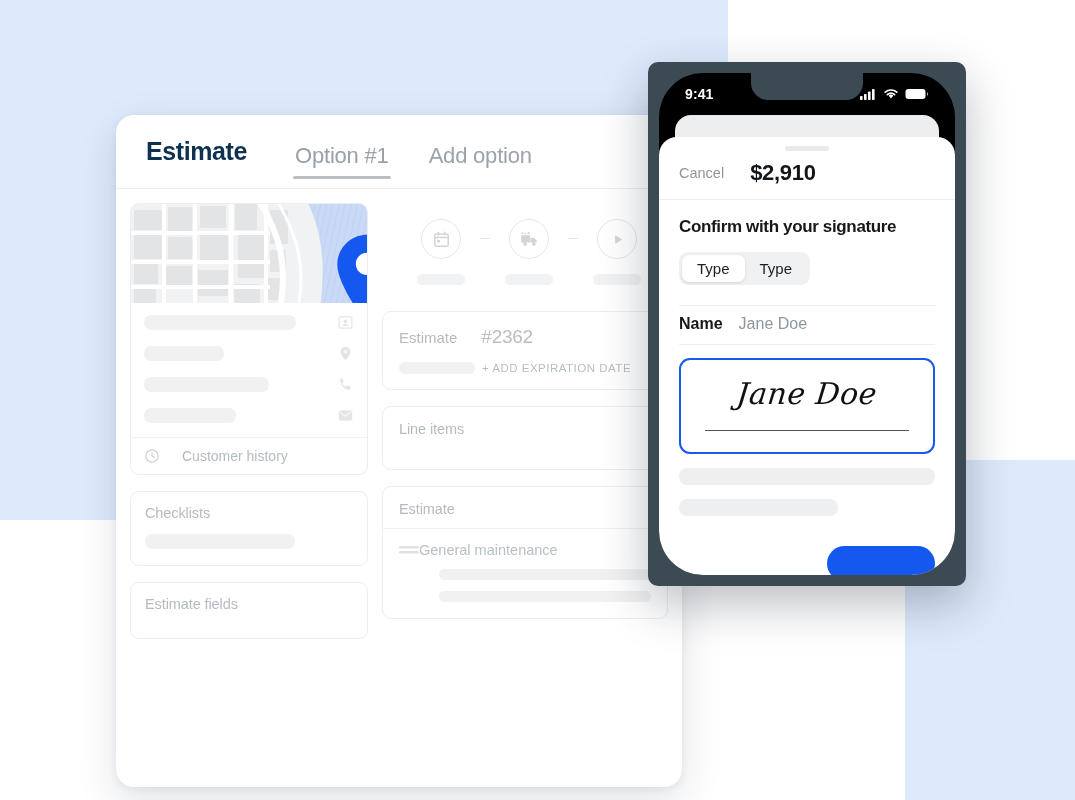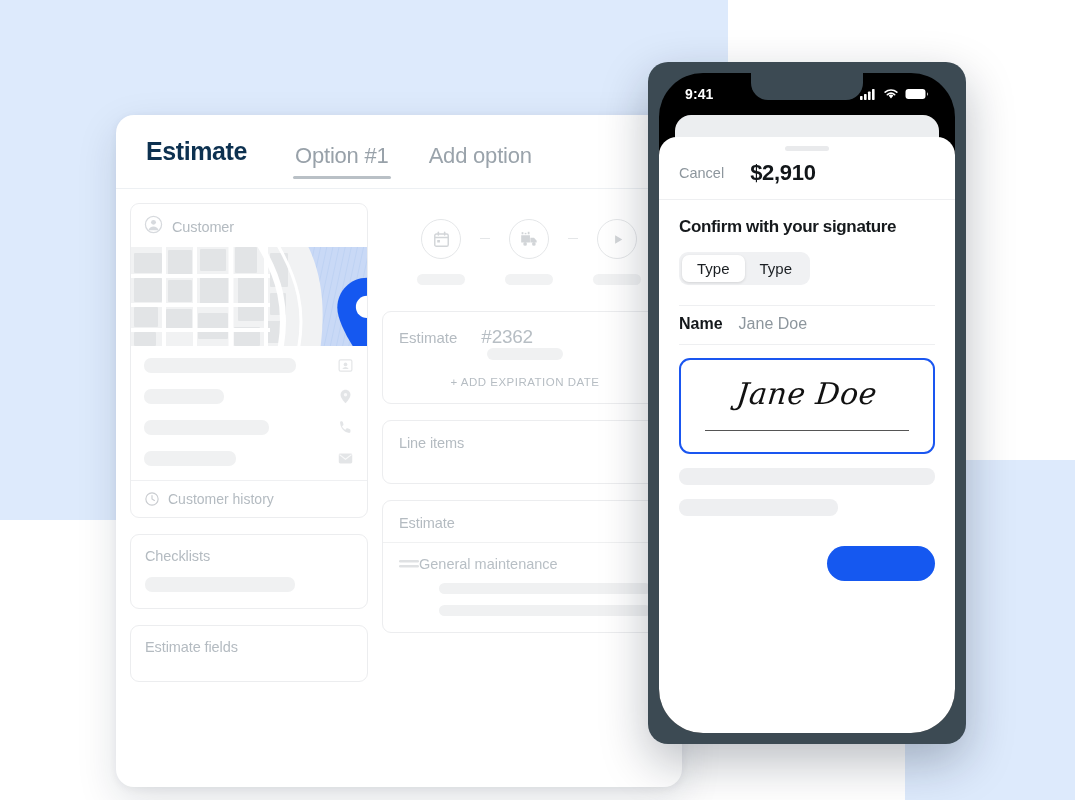--- a/index.html
+++ b/index.html
@@ -56,21 +56,21 @@
   
   .cust-head{display:flex;align-items:center;gap:9px;padding:11px 13px 9px;}
   .map{height:99px;position:relative;background:#f3f4f5;overflow:hidden;}
   .map svg{display:block;width:100%;height:100%;}
   .skel{background:#f0f1f2;border-radius:7px;height:13px;}
   .rows{padding:11px 13px 9px;}
   .rowline{display:flex;align-items:center;justify-content:space-between;margin-bottom:14px;}
   .rowline:last-child{margin-bottom:4px;}
   .rowline .ic{width:17px;height:17px;flex:none;opacity:.5;}
   .hist{
-    border-top:1px solid #eff0f2;display:flex;align-items:center;gap:8px;
+    border-top:1px solid #eff0f2;display:flex;align-items:center;gap:22px;
     padding:10px 13px;
   }
   .hist-label{font-size:14px;color:#b4bbc1;}
 
   .pad{padding:13px 14px 16px;}
   .pad .skel{margin-top:13px;}
 
   
   .steps{display:flex;align-items:flex-start;padding:16px 4px 4px 20px;}
   .step{width:78px;flex:none;display:flex;flex-direction:column;align-items:center;}
@@ -78,36 +78,36 @@
     width:38px;height:38px;border-radius:50%;border:1.4px solid #e4e6e8;
     display:flex;align-items:center;justify-content:center;background:#fff;
   }
   .step-bar{width:48px;height:11px;border-radius:6px;background:#f1f2f3;margin-top:15px;}
   .connector{height:1.4px;background:#e4e6e8;flex:1;margin-top:19px;min-width:10px;}
 
   .est-card{padding:14px 16px 15px;}
   .est-row1{display:flex;align-items:baseline;gap:24px;}
   .est-word{font-size:15px;color:#b4bbc1;}
   .est-num{font-size:19px;color:#b7bec4;letter-spacing:-.3px;}
-  .est-row2{display:flex;align-items:center;gap:16px;margin-top:0;flex-direction:column;}
+  .est-row2{display:flex;align-items:center;gap:7px;margin-top:14px;}
   .est-row2 .skel{width:76px;height:12px;}
   .est-add{font-size:11.5px;color:#b6bdc3;letter-spacing:.5px;white-space:nowrap;}
 
   .li-card{padding:14px 16px;height:64px;box-sizing:border-box;}
   .srv-card{padding:14px 16px 16px;}
   .srv-divider{border-top:1px solid #f0f1f2;margin:11px -16px 0;}
   .srv-row{display:flex;align-items:center;gap:0;padding-top:13px;}
   .srv-name{font-size:14.5px;color:#b8bfc5;}
   .srv-lines{padding-left:40px;}
   .srv-lines .skel{height:11px;margin-top:11px;}
 
   
   .phone{
-    position:absolute;left:648px;top:62px;width:318px;height:682px;
-    background:#3c4a53;border-radius:20px;
+    position:absolute;left:648px;top:62px;width:318px;height:524px;
+    background:#3c4a53;border-radius:10px;
     box-shadow:0 18px 48px rgba(10,22,38,.28);
     padding:11px;box-sizing:border-box;
   }
   .phone-screen{
     width:100%;height:100%;background:#000;border-radius:44px;overflow:hidden;
     position:relative;
   }
   .notch{
     position:absolute;left:50%;transform:translateX(-50%);top:0;
     width:112px;height:27px;background:#3c4a53;border-radius:0 0 17px 17px;z-index:5;
@@ -186,30 +186,20 @@
         <div class="tab active">Option #1</div>
         <div class="tab">Add option</div>
       </div>
     </div>
 
     <div class="desk-body">
 
       <div class="col-left">
 
         <div class="card">
-          <div class="cust-head">
-            <span>
-              <svg width="19" height="19" viewBox="0 0 24 24">
-                <circle cx="12" cy="12" r="10.2" fill="none" stroke="#d7dade" stroke-width="1.6"></circle>
-                <circle cx="12" cy="9.3" r="3.1" fill="#d7dade"></circle>
-                <path d="M5.6 19.2c1-3.1 3.5-4.7 6.4-4.7s5.4 1.6 6.4 4.7" fill="#d7dade"></path>
-              </svg>
-            </span>
-            <span class="card-label">Customer</span>
-          </div>
 
           <div class="map">
             <svg viewBox="0 0 238 99" preserveAspectRatio="xMidYMid slice">
               <defs>
                 <pattern id="hatch" width="6" height="6" patternUnits="userSpaceOnUse" patternTransform="rotate(12)">
                   <rect width="6" height="6" fill="#c9d9f6"></rect>
                   <line x1="0" y1="0" x2="0" y2="6" stroke="#bcd0f3" stroke-width="1.6"></line>
                 </pattern>
               </defs>
               <rect width="238" height="99" fill="#f1f2f3"></rect>

